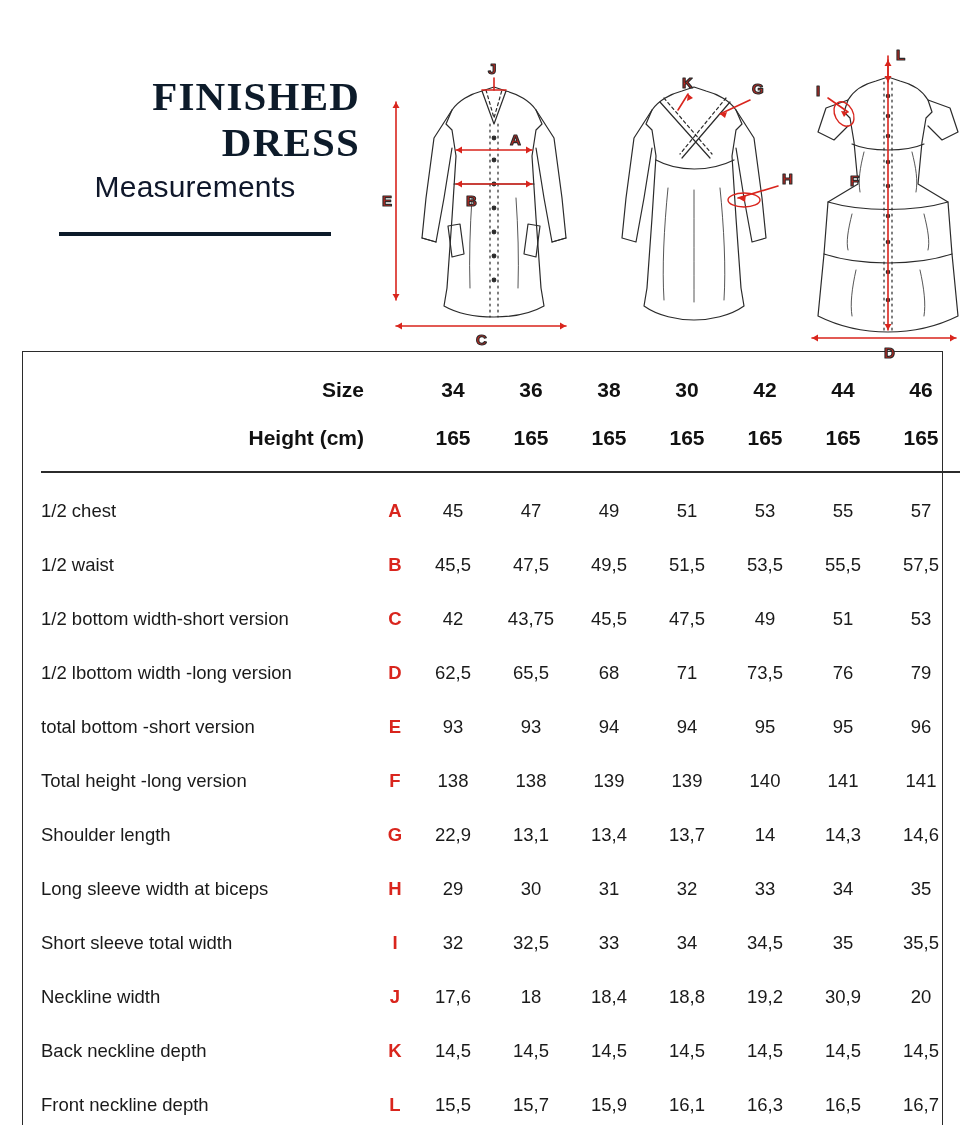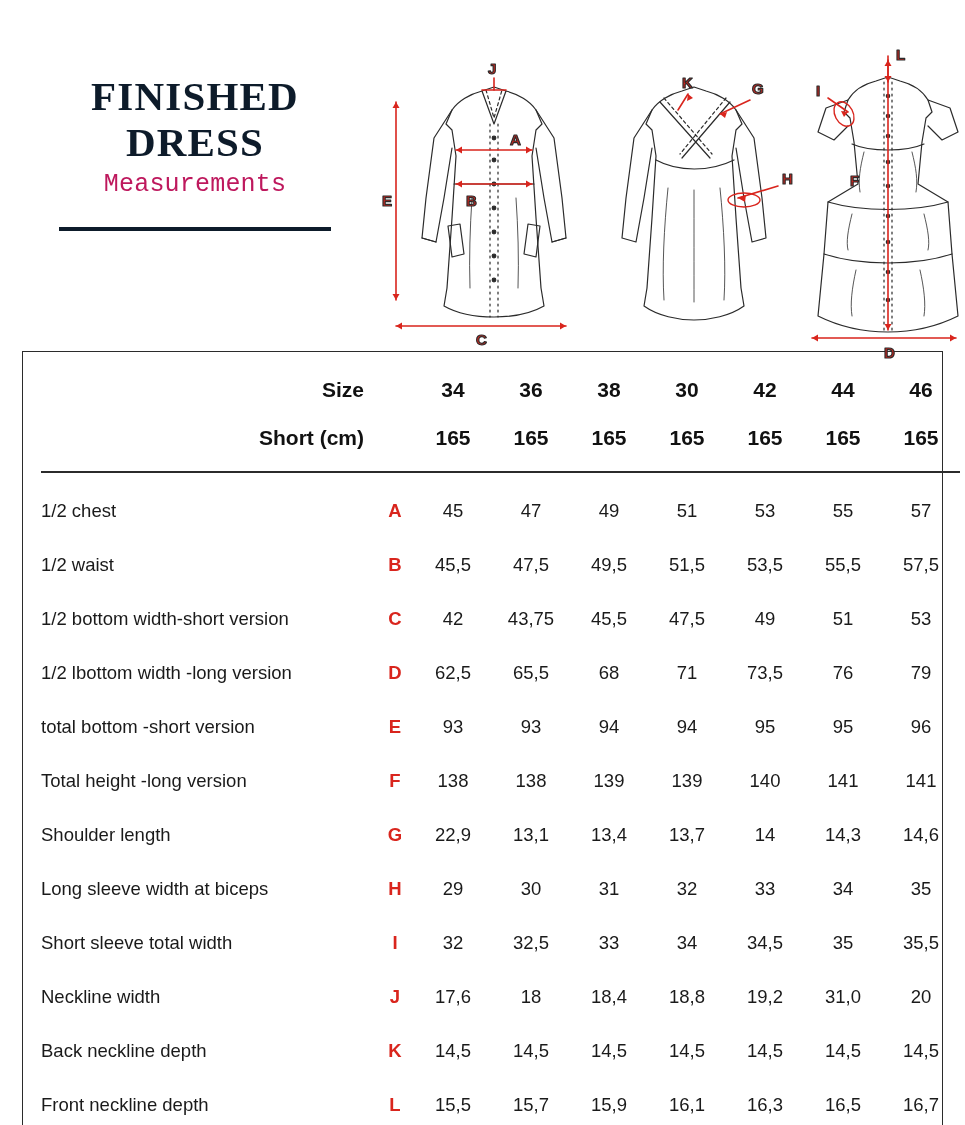--- a/index.html
+++ b/index.html
@@ -32,25 +32,26 @@
     text-align: center;
   }
   .title-main {
     font-family: "Liberation Serif", serif;
     font-weight: bold;
     font-size: 41px;
     letter-spacing: 1.2px;
     line-height: 1.12;
     color: #0d1b2a;
     margin: 0;
+    text-align: right;
   }
   .title-sub {
-    font-family: Liberation Mono, monospace;
-    font-size: 25px;
-    color: #be185d;
+    font-family: Liberation Sans, sans-serif;
+    font-size: 30px;
+    color: #0f172a;
     margin-top: 4px;
     letter-spacing: 0.2px;
   }
   .title-rule {
     width: 272px;
     height: 4px;
     background: #0d1b2a;
     margin: 28px auto 0 auto;
   }
 
@@ -327,21 +328,21 @@
         <th class="hdr-label"></th>
         <th class="hdr-val">34</th>
         <th class="hdr-val">36</th>
         <th class="hdr-val">38</th>
         <th class="hdr-val">30</th>
         <th class="hdr-val">42</th>
         <th class="hdr-val">44</th>
         <th class="hdr-val">46</th>
       </tr>
       <tr>
-        <th class="hdr-label">Short (cm)</th>
+        <th class="hdr-label">Height (cm)</th>
         <th class="hdr-label"></th>
         <th class="hdr-val">165</th>
         <th class="hdr-val">165</th>
         <th class="hdr-val">165</th>
         <th class="hdr-val">165</th>
         <th class="hdr-val">165</th>
         <th class="hdr-val">165</th>
         <th class="hdr-val">165</th>
       </tr>
       <tr class="header-rule">
@@ -452,21 +453,21 @@
         <td class="row-val">35,5</td>
       </tr>
       <tr>
         <td class="row-label">Neckline width</td>
         <td class="row-code">J</td>
         <td class="row-val">17,6</td>
         <td class="row-val">18</td>
         <td class="row-val">18,4</td>
         <td class="row-val">18,8</td>
         <td class="row-val">19,2</td>
-        <td class="row-val">31,0</td>
+        <td class="row-val">30,9</td>
         <td class="row-val">20</td>
       </tr>
       <tr>
         <td class="row-label">Back neckline depth</td>
         <td class="row-code">K</td>
         <td class="row-val">14,5</td>
         <td class="row-val">14,5</td>
         <td class="row-val">14,5</td>
         <td class="row-val">14,5</td>
         <td class="row-val">14,5</td>

